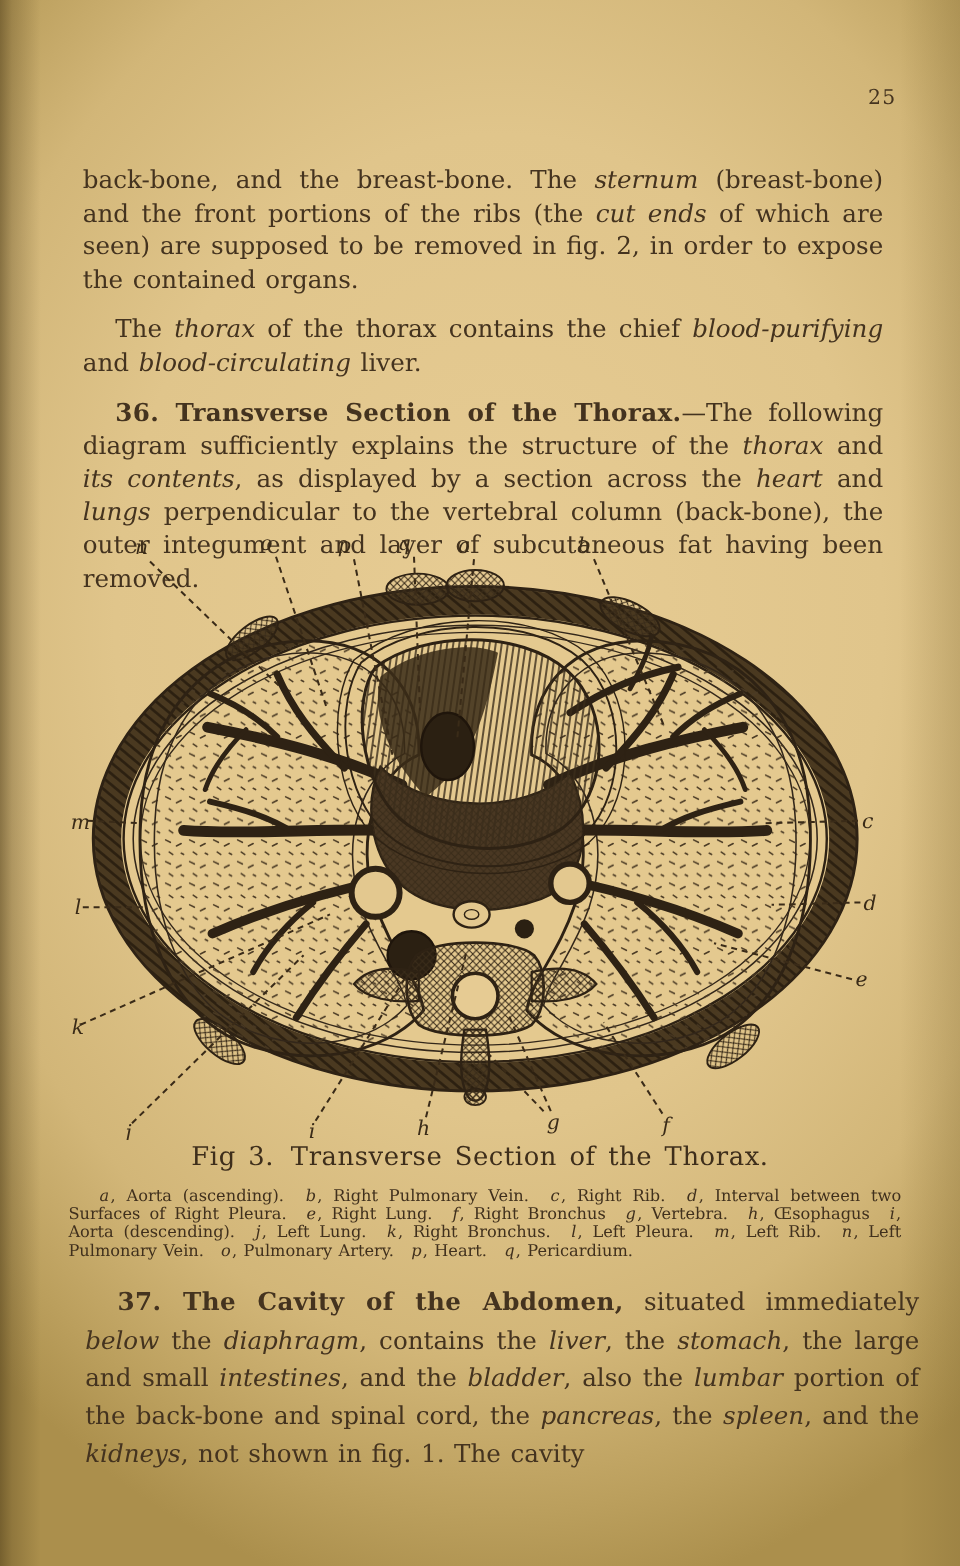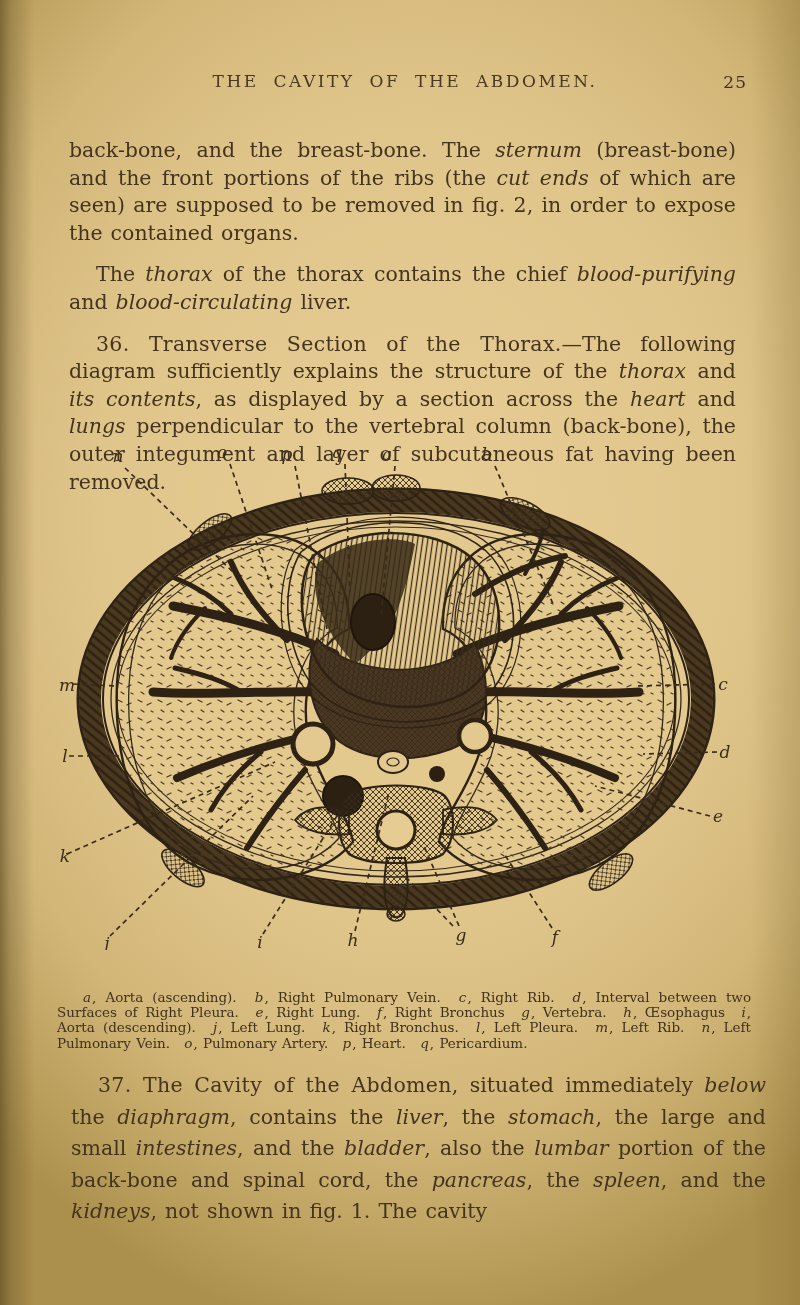--- a/index.html
+++ b/index.html
@@ -17,21 +17,21 @@
     display:block;text-align:center;font-size:17px;letter-spacing:2.5px;word-spacing:7px;
     color:#4a3822;
   }
   .page-number{position:absolute;right:8px;top:1px;font-size:17px;letter-spacing:1px;text-align:right;}
   .text-col{
     position:absolute;left:55px;top:123px;width:695px;
     font-size:20.5px;line-height:27.6px;text-align:justify;word-spacing:1.5px;
   }
   .text-col p{margin:14px;}
   .indent{text-indent:27px;}
-  b.head{font-weight:normal;letter-spacing:.3px;}
+  b.head{font-weight:bold;letter-spacing:.3px;}
   .fig-wrap{position:absolute;left:55px;top:444px;width:690px;height:506px;}
   .fig-caption{
     position:absolute;left:0;top:952px;width:800px;text-align:center;
     font-size:21.5px;letter-spacing:.5px;word-spacing:3px;color:#3e2e1b;
   }
   .fig-caption .cap-no{margin-right:14px;}
   .legend{
     position:absolute;left:57px;top:990px;width:694px;margin:0;
     font-size:13.5px;line-height:15.2px;text-align:justify;text-indent:26px;
     color:#40301d;word-spacing:1px;
@@ -43,21 +43,20 @@
     font-size:20.5px;line-height:31.5px;text-align:justify;word-spacing:1.5px;text-indent:27px;
   }
   svg text.lbl{font-family:"DejaVu Serif","Liberation Serif",serif;font-style:italic;font-size:17px;fill:#3a2b18;}
 </style>
 </head>
 <body>
 
 <div class="page">
 
   <div class="header">
-    <span class="running-title">THE CAVITY OF THE ABDOMEN.</span>
     <span class="page-number">25</span>
   </div>
 
   <div class="text-col">
     <p><span>back-bone, and the breast-bone.  The </span><i>sternum</i><span> (breast-bone) and the front portions of the ribs (the </span><i>cut ends</i><span> of which are seen) are supposed to be removed in fig. 2, in order to expose the contained organs.</span></p>
 
     <p class="indent"><span>The </span><i>thorax</i><span> of the thorax contains the chief </span><i>blood-purifying</i><span> and </span><i>blood-circulating</i><span> liver.</span></p>
 
     <p class="indent"><b class="head">36. Transverse Section of the Thorax.</b><span>—The following diagram sufficiently explains the structure of the </span><i>thorax</i><span> and </span><i>its contents</i><span>, as displayed by a section across the </span><i>heart</i><span> and </span><i>lungs</i><span> perpendicular to the vertebral column (back-bone), the outer integument and layer of subcutaneous fat having been removed.</span></p>
   </div>
@@ -200,20 +199,23 @@
         <text class="lbl" x="298" y="502" text-anchor="middle">h</text>
         <text class="lbl" x="205" y="504" text-anchor="middle">i</text>
         <text class="lbl" x="52" y="505" text-anchor="middle">j</text>
         <text class="lbl" x="10" y="418" text-anchor="middle">k</text>
         <text class="lbl" x="10" y="318" text-anchor="middle">l</text>
         <text class="lbl" x="12" y="247" text-anchor="middle">m</text>
       </g>
     </svg>
   </div>
 
+  <div class="fig-caption">
+    <span class="cap-no">Fig 3.</span><span>Transverse Section of the Thorax.</span>
+  </div>
 
   <p class="legend">
     <span class="leg"><i class="lk">a</i><span>, Aorta (ascending).</span></span>
     <span class="leg"><i class="lk">b</i><span>, Right Pulmonary Vein.</span></span>
     <span class="leg"><i class="lk">c</i><span>, Right Rib.</span></span>
     <span class="leg"><i class="lk">d</i><span>, Interval between two Surfaces of Right Pleura.</span></span>
     <span class="leg"><i class="lk">e</i><span>, Right Lung.</span></span>
     <span class="leg"><i class="lk">f</i><span>, Right Bronchus</span></span>
     <span class="leg"><i class="lk">g</i><span>, Vertebra.</span></span>
     <span class="leg"><i class="lk">h</i><span>, Œsophagus</span></span>

